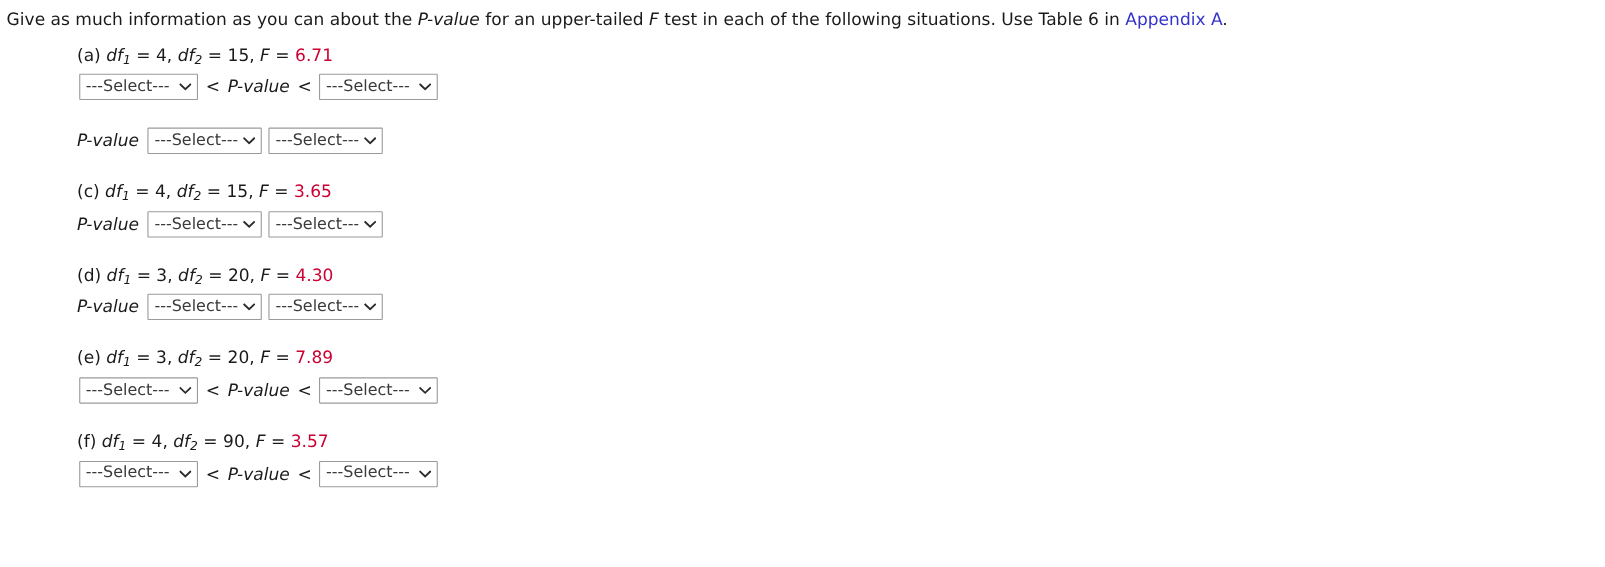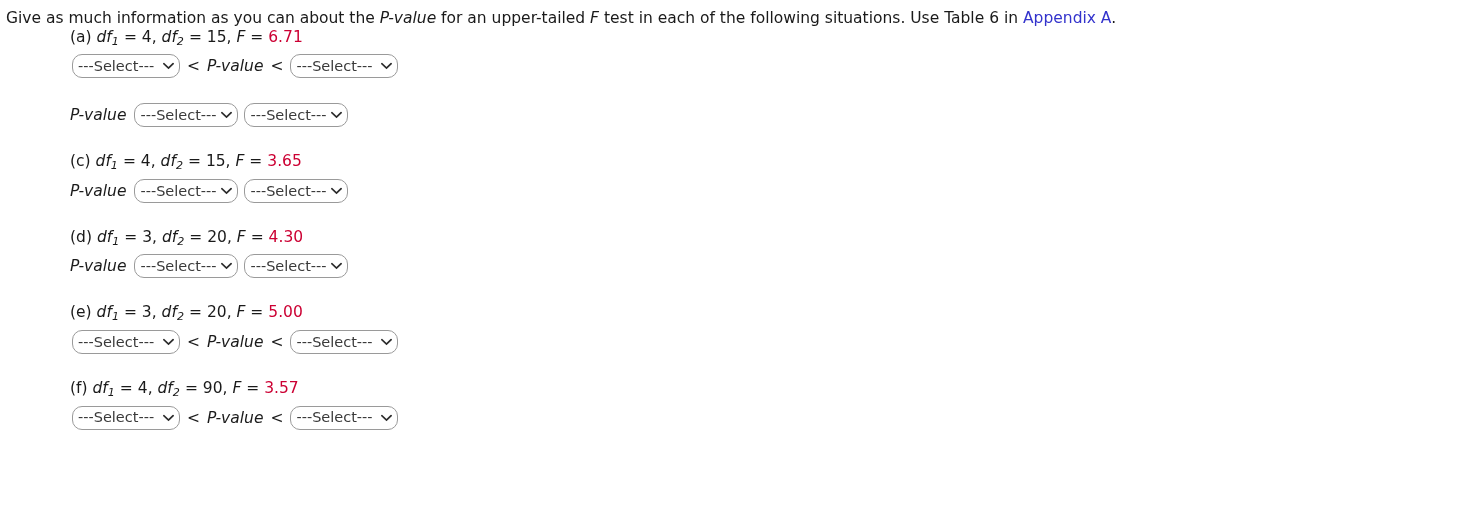--- a/index.html
+++ b/index.html
@@ -28,20 +28,21 @@
     padding: 9px 0 0 6px;
     white-space: nowrap;
   }
   .prompt .lnk {
     color: #3333cc;
     text-decoration: none;
   }
   .it { font-style: italic; }
 
   .items {
+    margin-top: 13px;
     padding-left: 70px;
   }
   .item {
     margin-bottom: 25px;
   }
   .item:last-child { margin-bottom: 0; }
 
   .statement {
     font-size: 15.5px;
     line-height: 1.2;
@@ -68,21 +69,21 @@
     align-items: center;
     white-space: nowrap;
   }
   .answer-row.inequality { margin-left: 2px; }
 
   .sel {
     -webkit-appearance: none;
     appearance: none;
     background: #ffffff;
     border: 1px solid #9a9a9a;
-    border-radius: 10px;
+    border-radius: 1px;
     color: #3a3a3a;
     font-family: "DejaVu Sans", sans-serif;
     font-size: 14.5px;
     line-height: 1;
     height: 24px;
     padding: 0 21px 0 5px;
     box-sizing: border-box;
     cursor: pointer;
     position: relative;
   }
@@ -261,21 +262,21 @@
       <div class="statement">
         <span class="lbl">(e)</span>
         <span class="var">df</span><sub>1</sub>
         <span>=</span>
         <span>3</span><span>,</span>
         <span class="var">df</span><sub>2</sub>
         <span>=</span>
         <span>20</span><span>,</span>
         <span class="var">F</span>
         <span>=</span>
-        <span class="fval">5.00</span>
+        <span class="fval">7.89</span>
       </div>
       <div class="answer-row inequality">
         <span class="sel-wrap">
           <select class="sel narrow">
             <option>---Select---</option>
           </select>
           <svg class="chev" viewBox="0 0 11 7">
               <path d="M1 1.3 L5.5 5.6 L10 1.3" fill="none" stroke="#2b2b2b" stroke-width="1.7" stroke-linecap="square"></path>
             </svg>
         </span>

